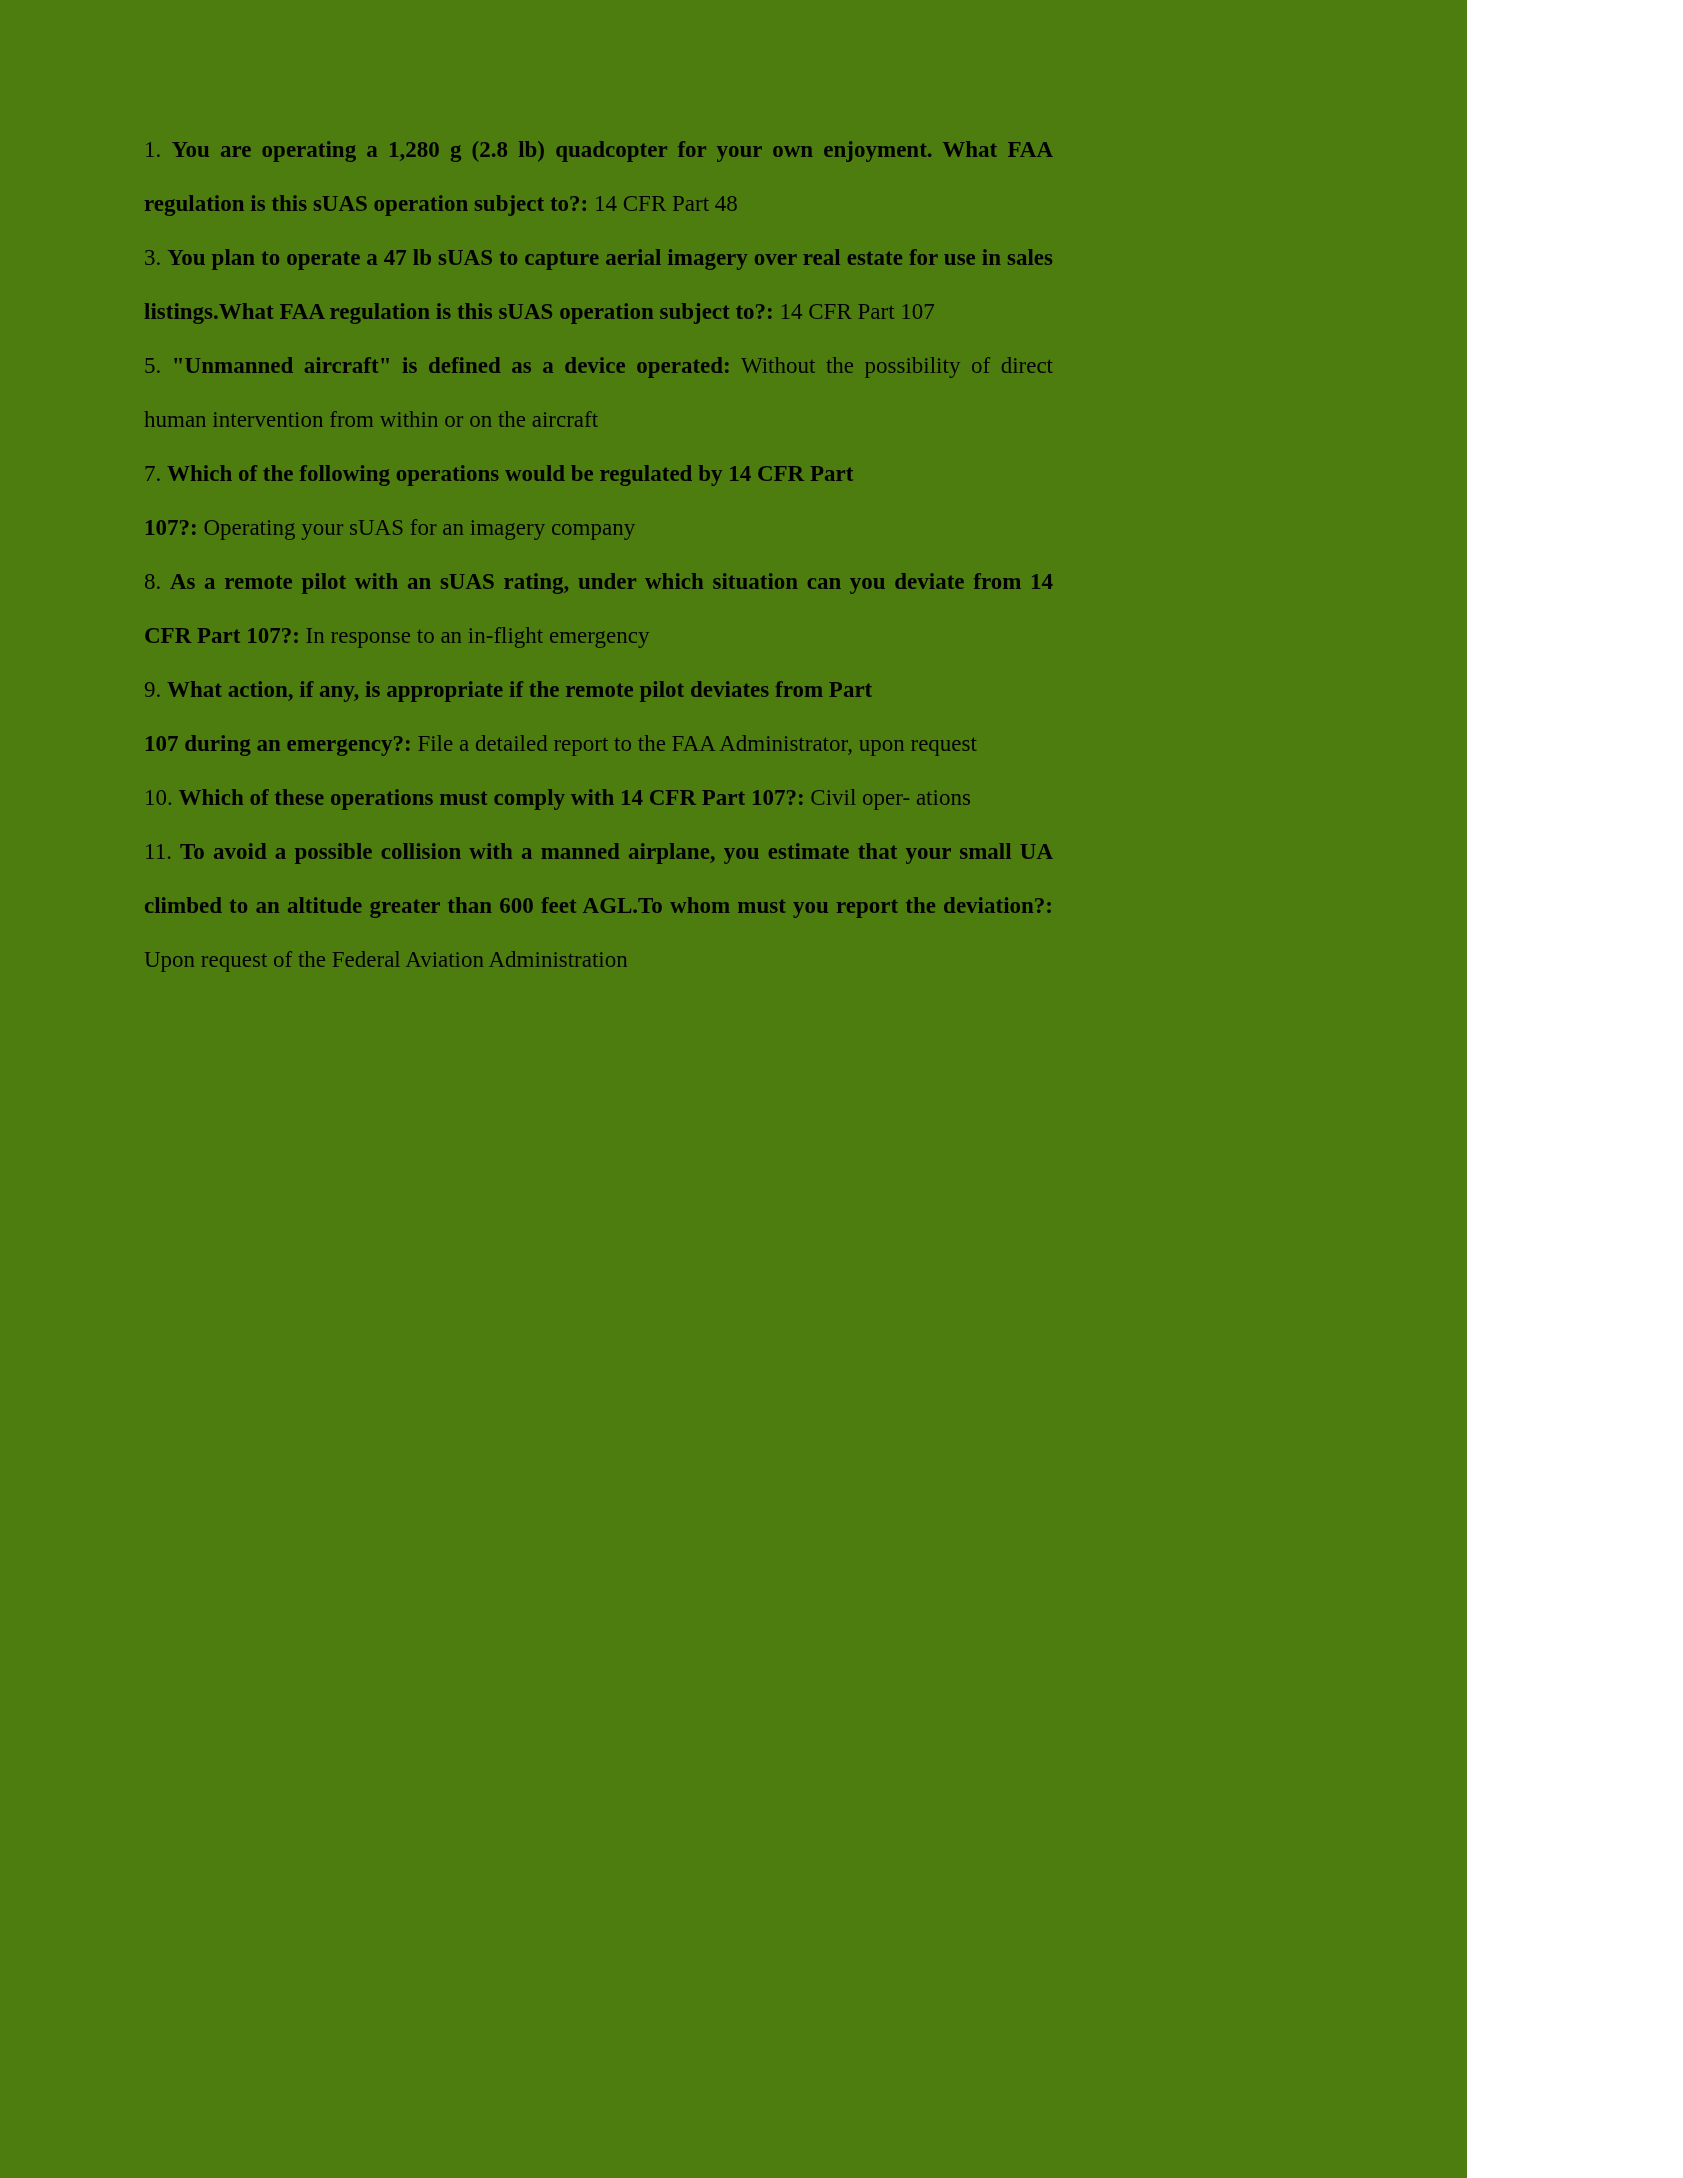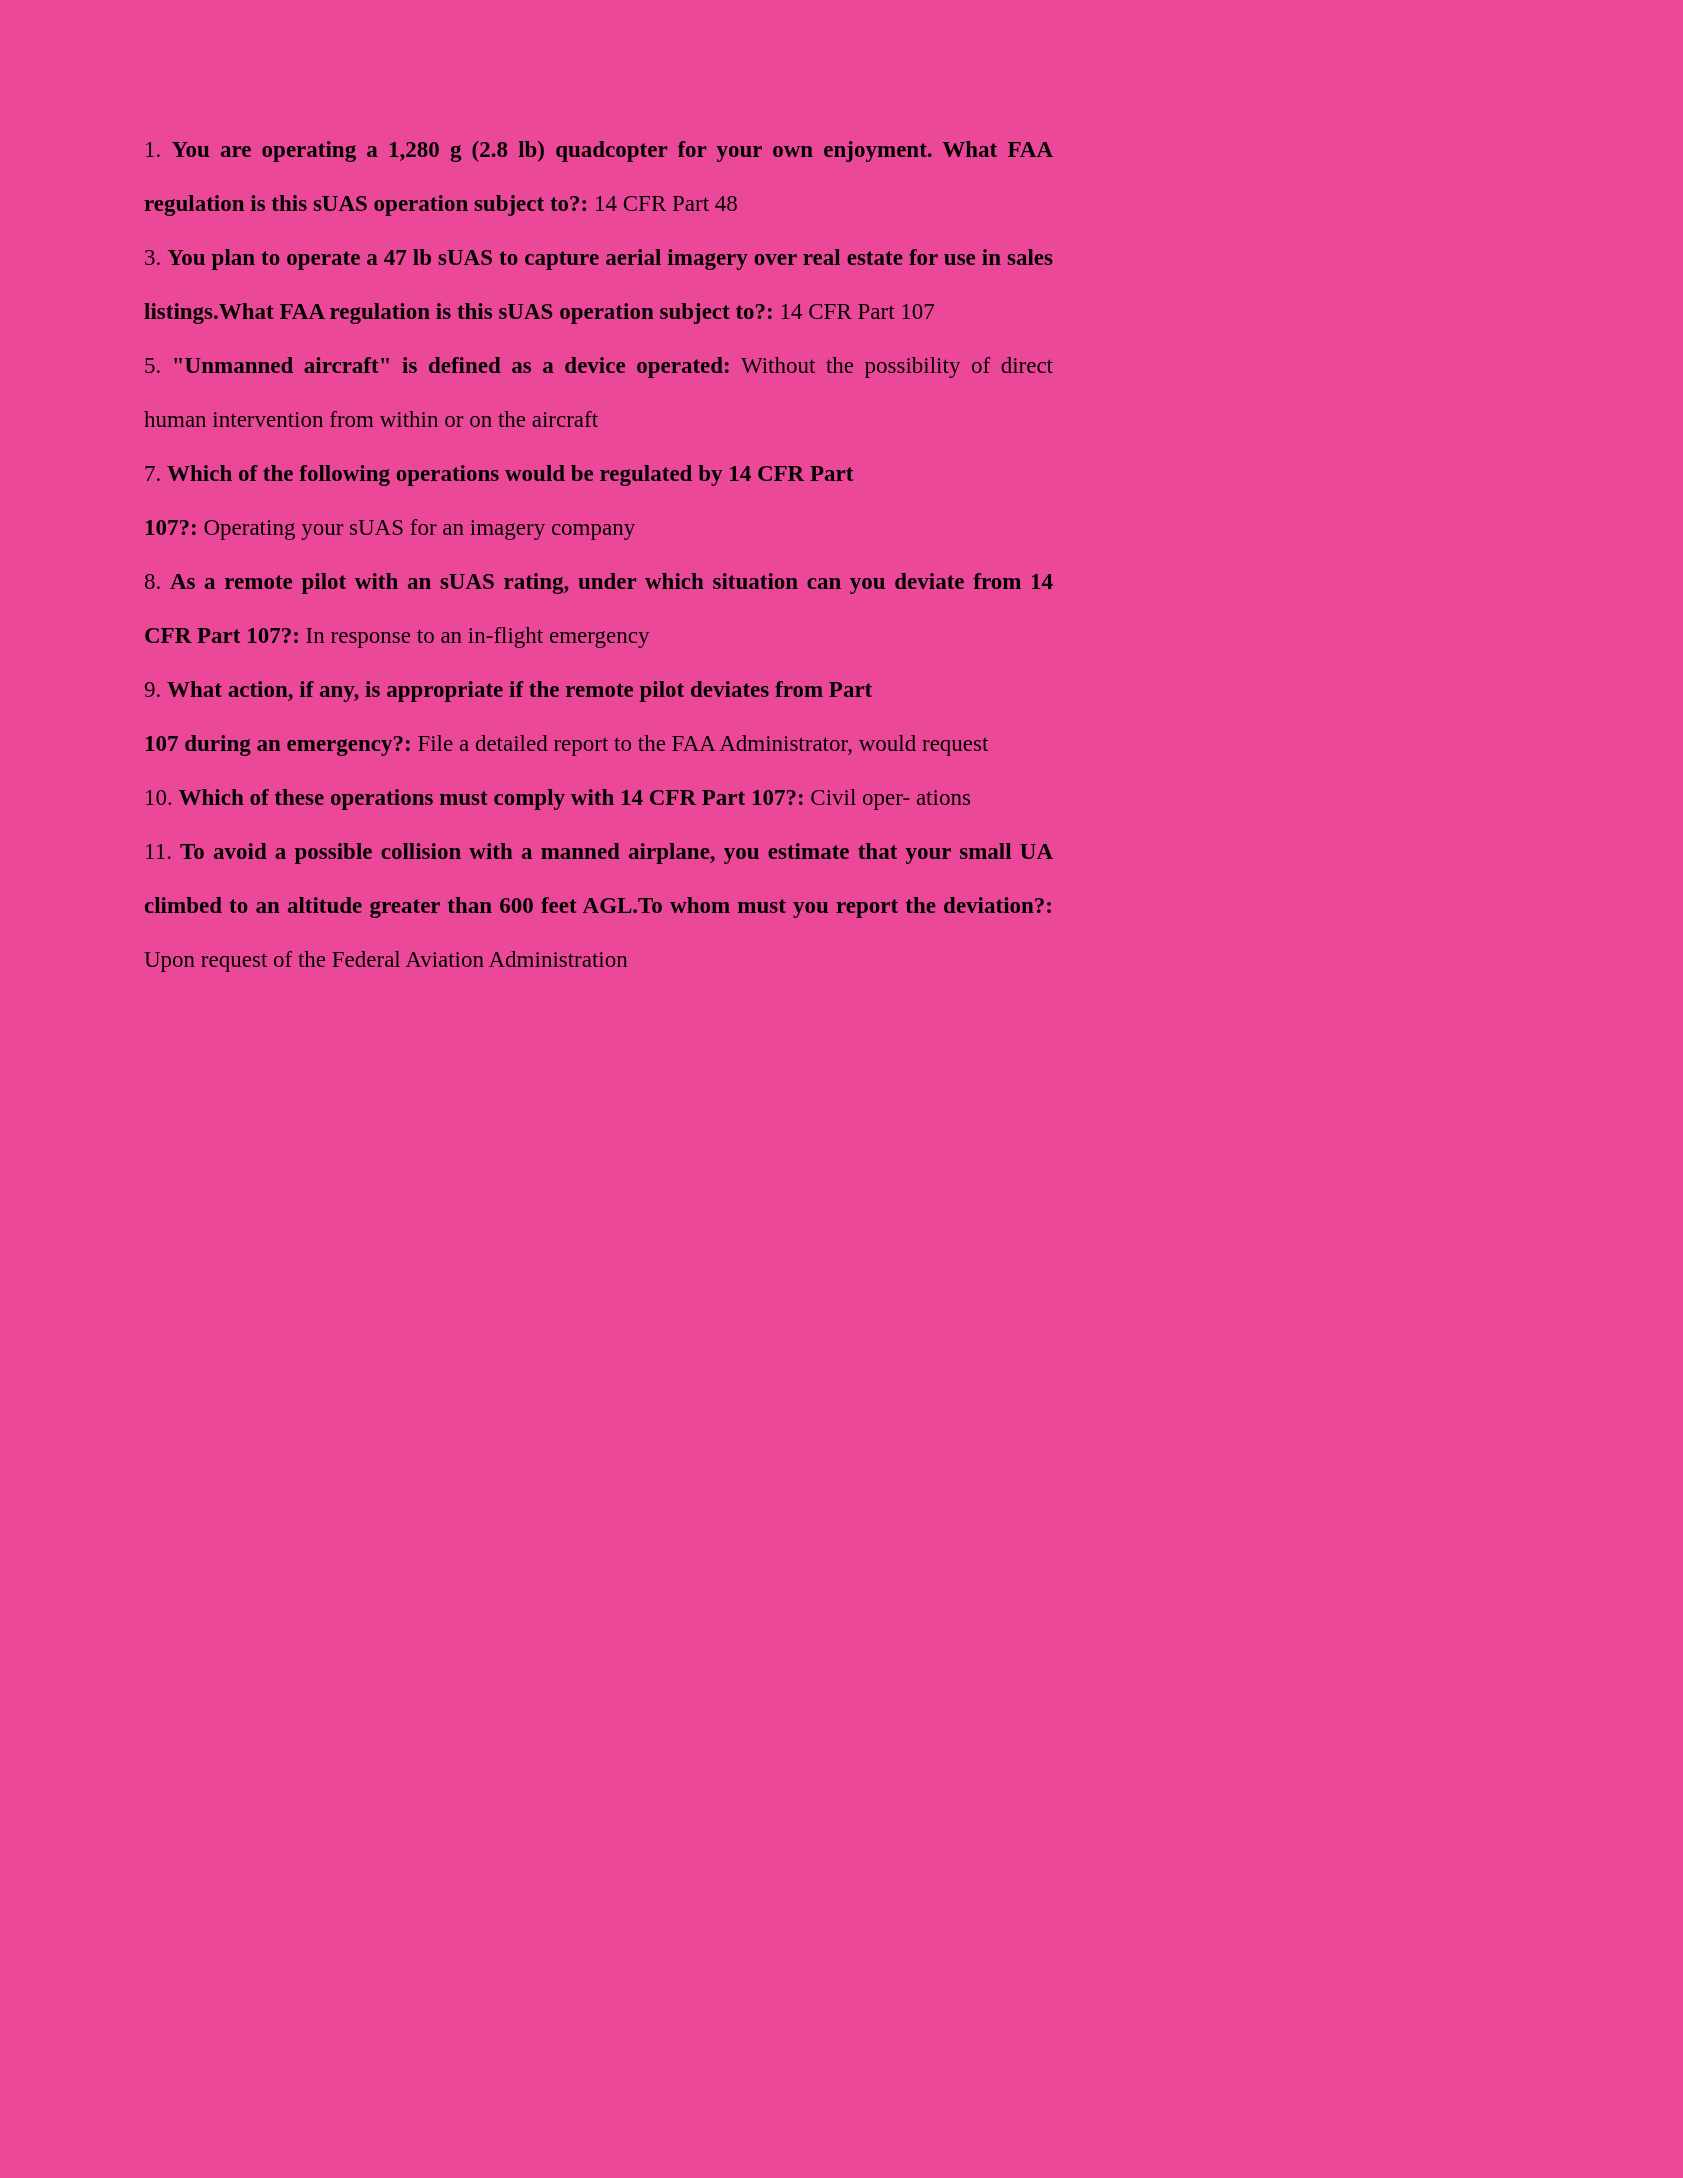--- a/index.html
+++ b/index.html
@@ -2,23 +2,23 @@
 <html><head>
   <meta charset="utf-8">
   <style>
     html, body {
       margin: 0;
       padding: 0;
       background: #ffffff;
     }
     .page {
       position: relative;
-      width: 1683px;
+      width: 1467px;
       height: 2178px;
-      background: #ec4899;
+      background: #4d7c0f;
       overflow: hidden;
     }
     .content {
       position: absolute;
       left: 144px;
       top: 123px;
       width: 909px;
     }
     .item {
       margin: 0;
@@ -77,21 +77,21 @@
     <p class="item">
       <span class="num">8.</span>
       <span class="q">As a remote pilot with an sUAS rating, under which situation can you deviate from 14 CFR Part 107?:</span>
       <span class="a">In response to an in-flight emergency</span>
     </p>
 
     <p class="item">
       <span class="num">9.</span>
       <span class="q">What action, if any, is appropriate if the remote pilot deviates from Part
 107 during an emergency?:</span>
-      <span class="a">File a detailed report to the FAA Administrator, would request</span>
+      <span class="a">File a detailed report to the FAA Administrator, upon request</span>
     </p>
 
     <p class="item">
       <span class="num">10.</span>
       <span class="q">Which of these operations must comply with 14 CFR Part 107?:</span>
       <span class="a">Civil oper- ations</span>
     </p>
 
     <p class="item">
       <span class="num">11.</span>

